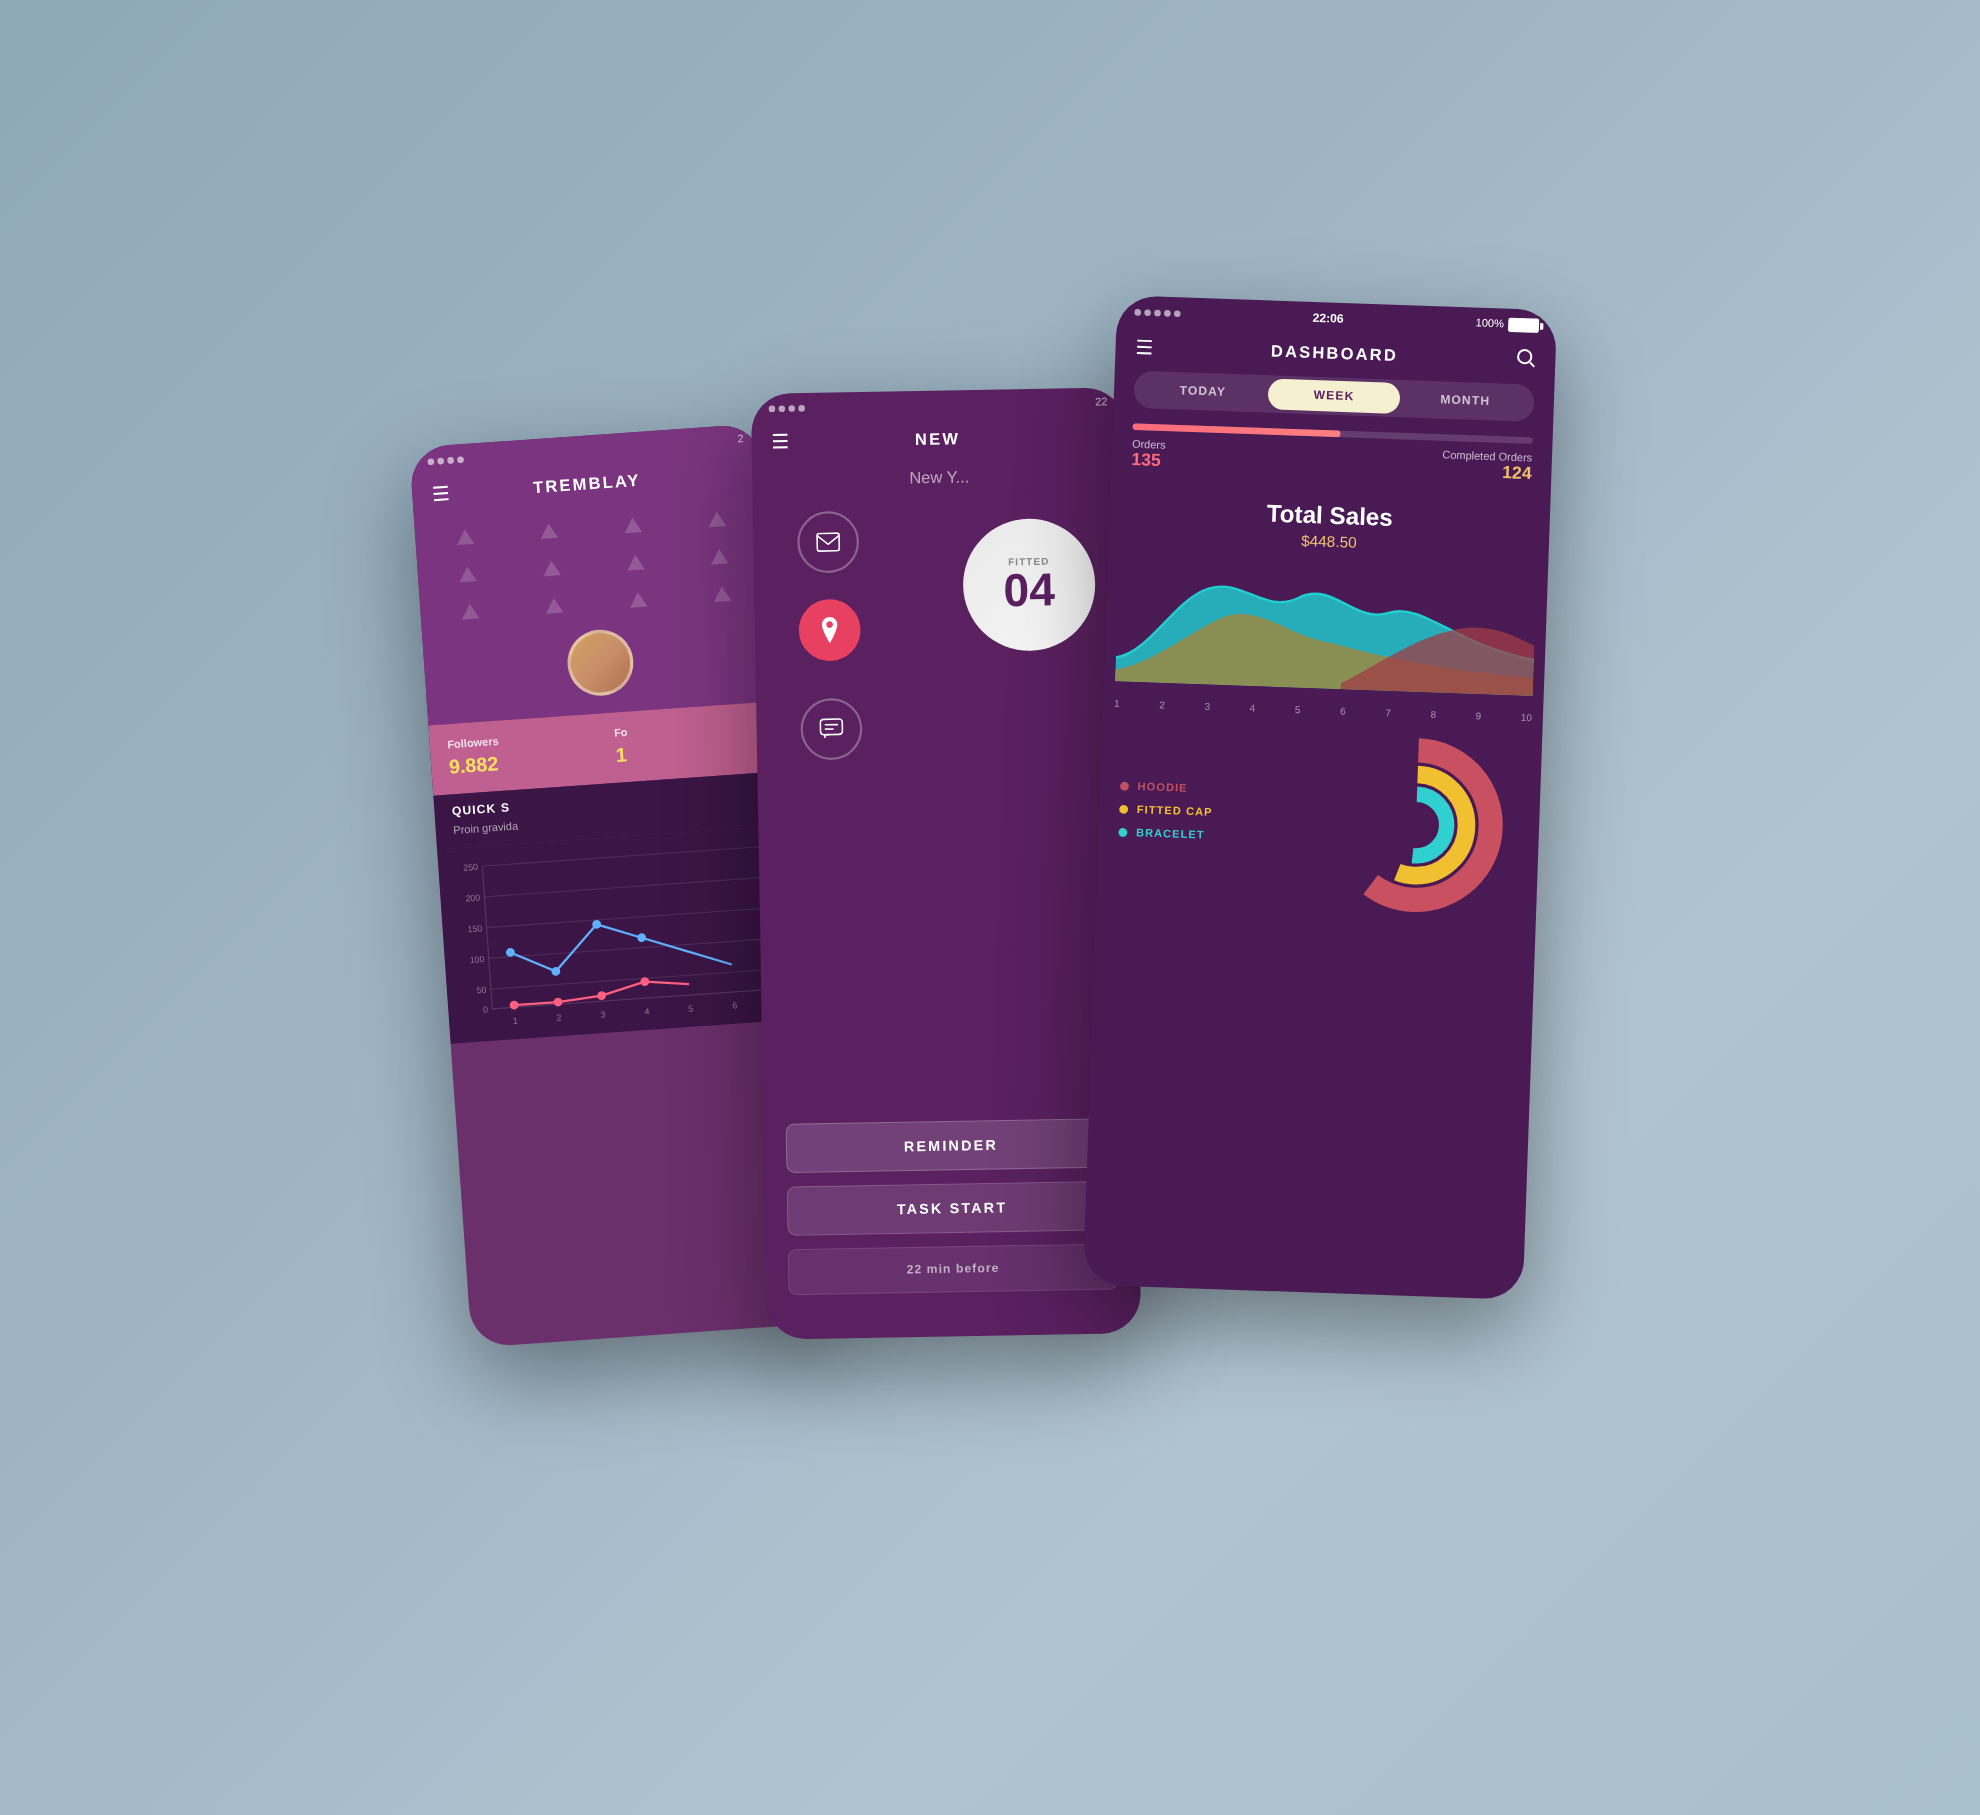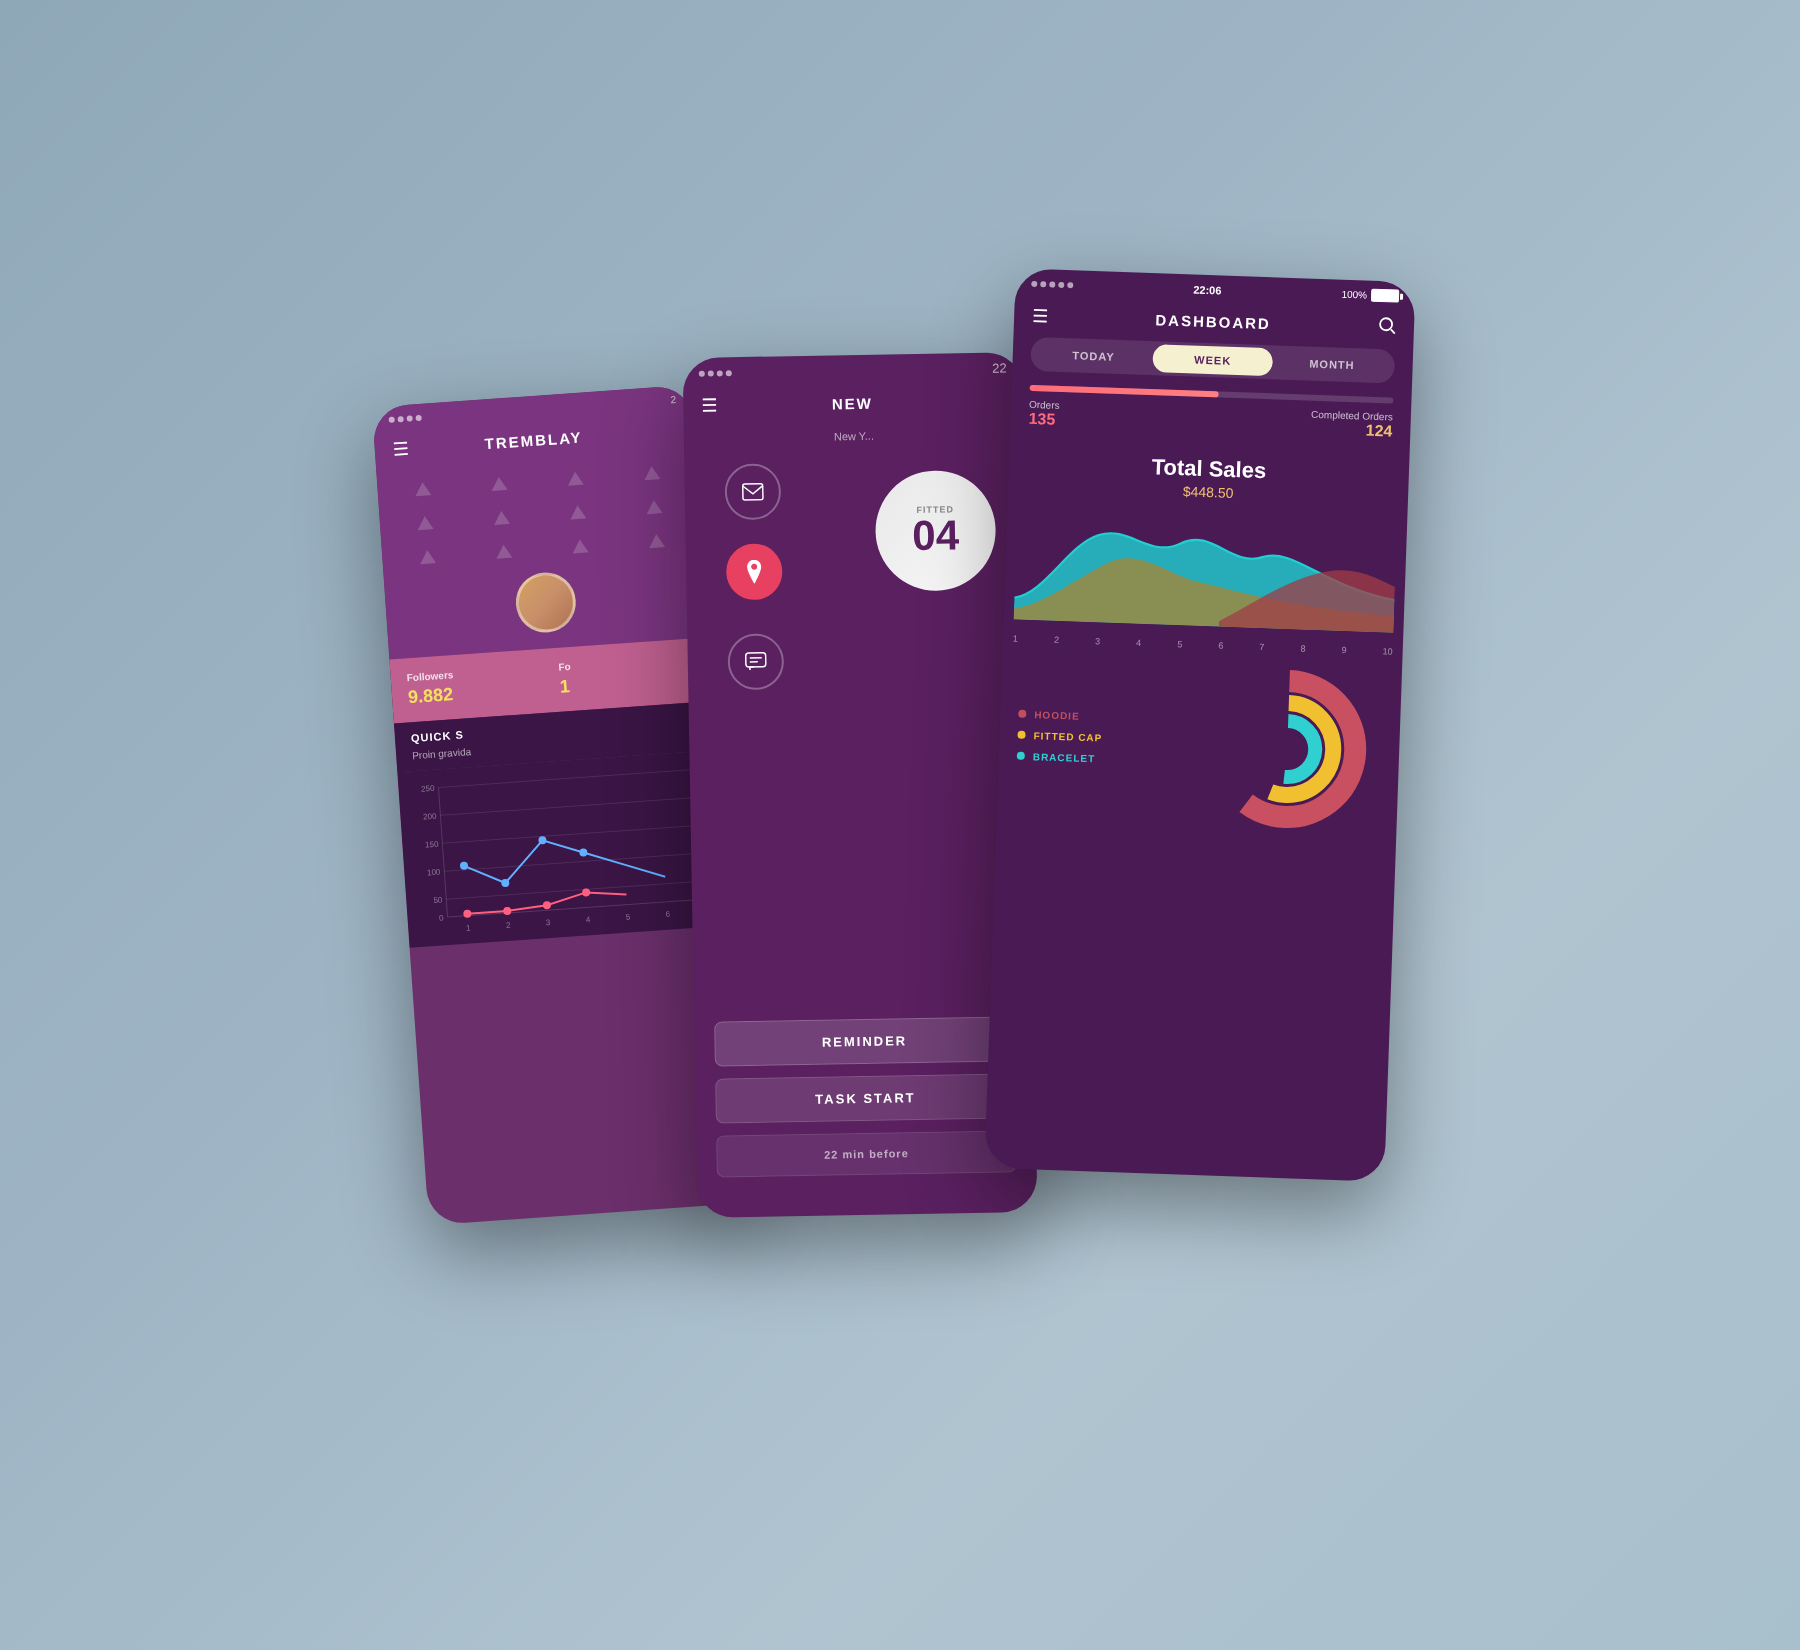--- a/index.html
+++ b/index.html
@@ -426,31 +426,31 @@
   </div>
 
   <div class="phone phone-2">
     <div class="status-bar">
       <div class="status-dots">
         <div class="status-dot"></div>
           <div class="status-dot"></div>
           <div class="status-dot"></div>
           <div class="status-dot"></div>
       </div>
-      <span style="font-size:13px;color:white;opacity:0.7">22</span>
+      <span style="font-size:10px;color:white;opacity:0.7">22</span>
     </div>
 
     <div class="phone-header">
       <span class="hamburger-icon">☰</span>
       <span class="header-title">NEW</span>
       <span style="width:18px"></span>
     </div>
 
     <div class="p2-location-section">
-      <span style="color:rgba(255,255,255,0.6);font-size:11px">New Y...</span>
+      <span style="color:rgba(255,255,255,0.6);font-size:15px">New Y...</span>
     </div>
 
     <div style="position:relative;height:260px;margin:0 20px;">
 
       <div class="p2-icon-btn" style="position:absolute;left:20px;top:10px;">
         <svg width="22" height="18" viewBox="0 0 22 18" fill="none">
           <rect x="1" y="1" width="20" height="16" rx="2" stroke="white" stroke-width="1.5" fill="none"></rect>
           <polyline points="1,3 11,11 21,3" stroke="white" stroke-width="1.5" fill="none"></polyline>
         </svg>
       </div>

